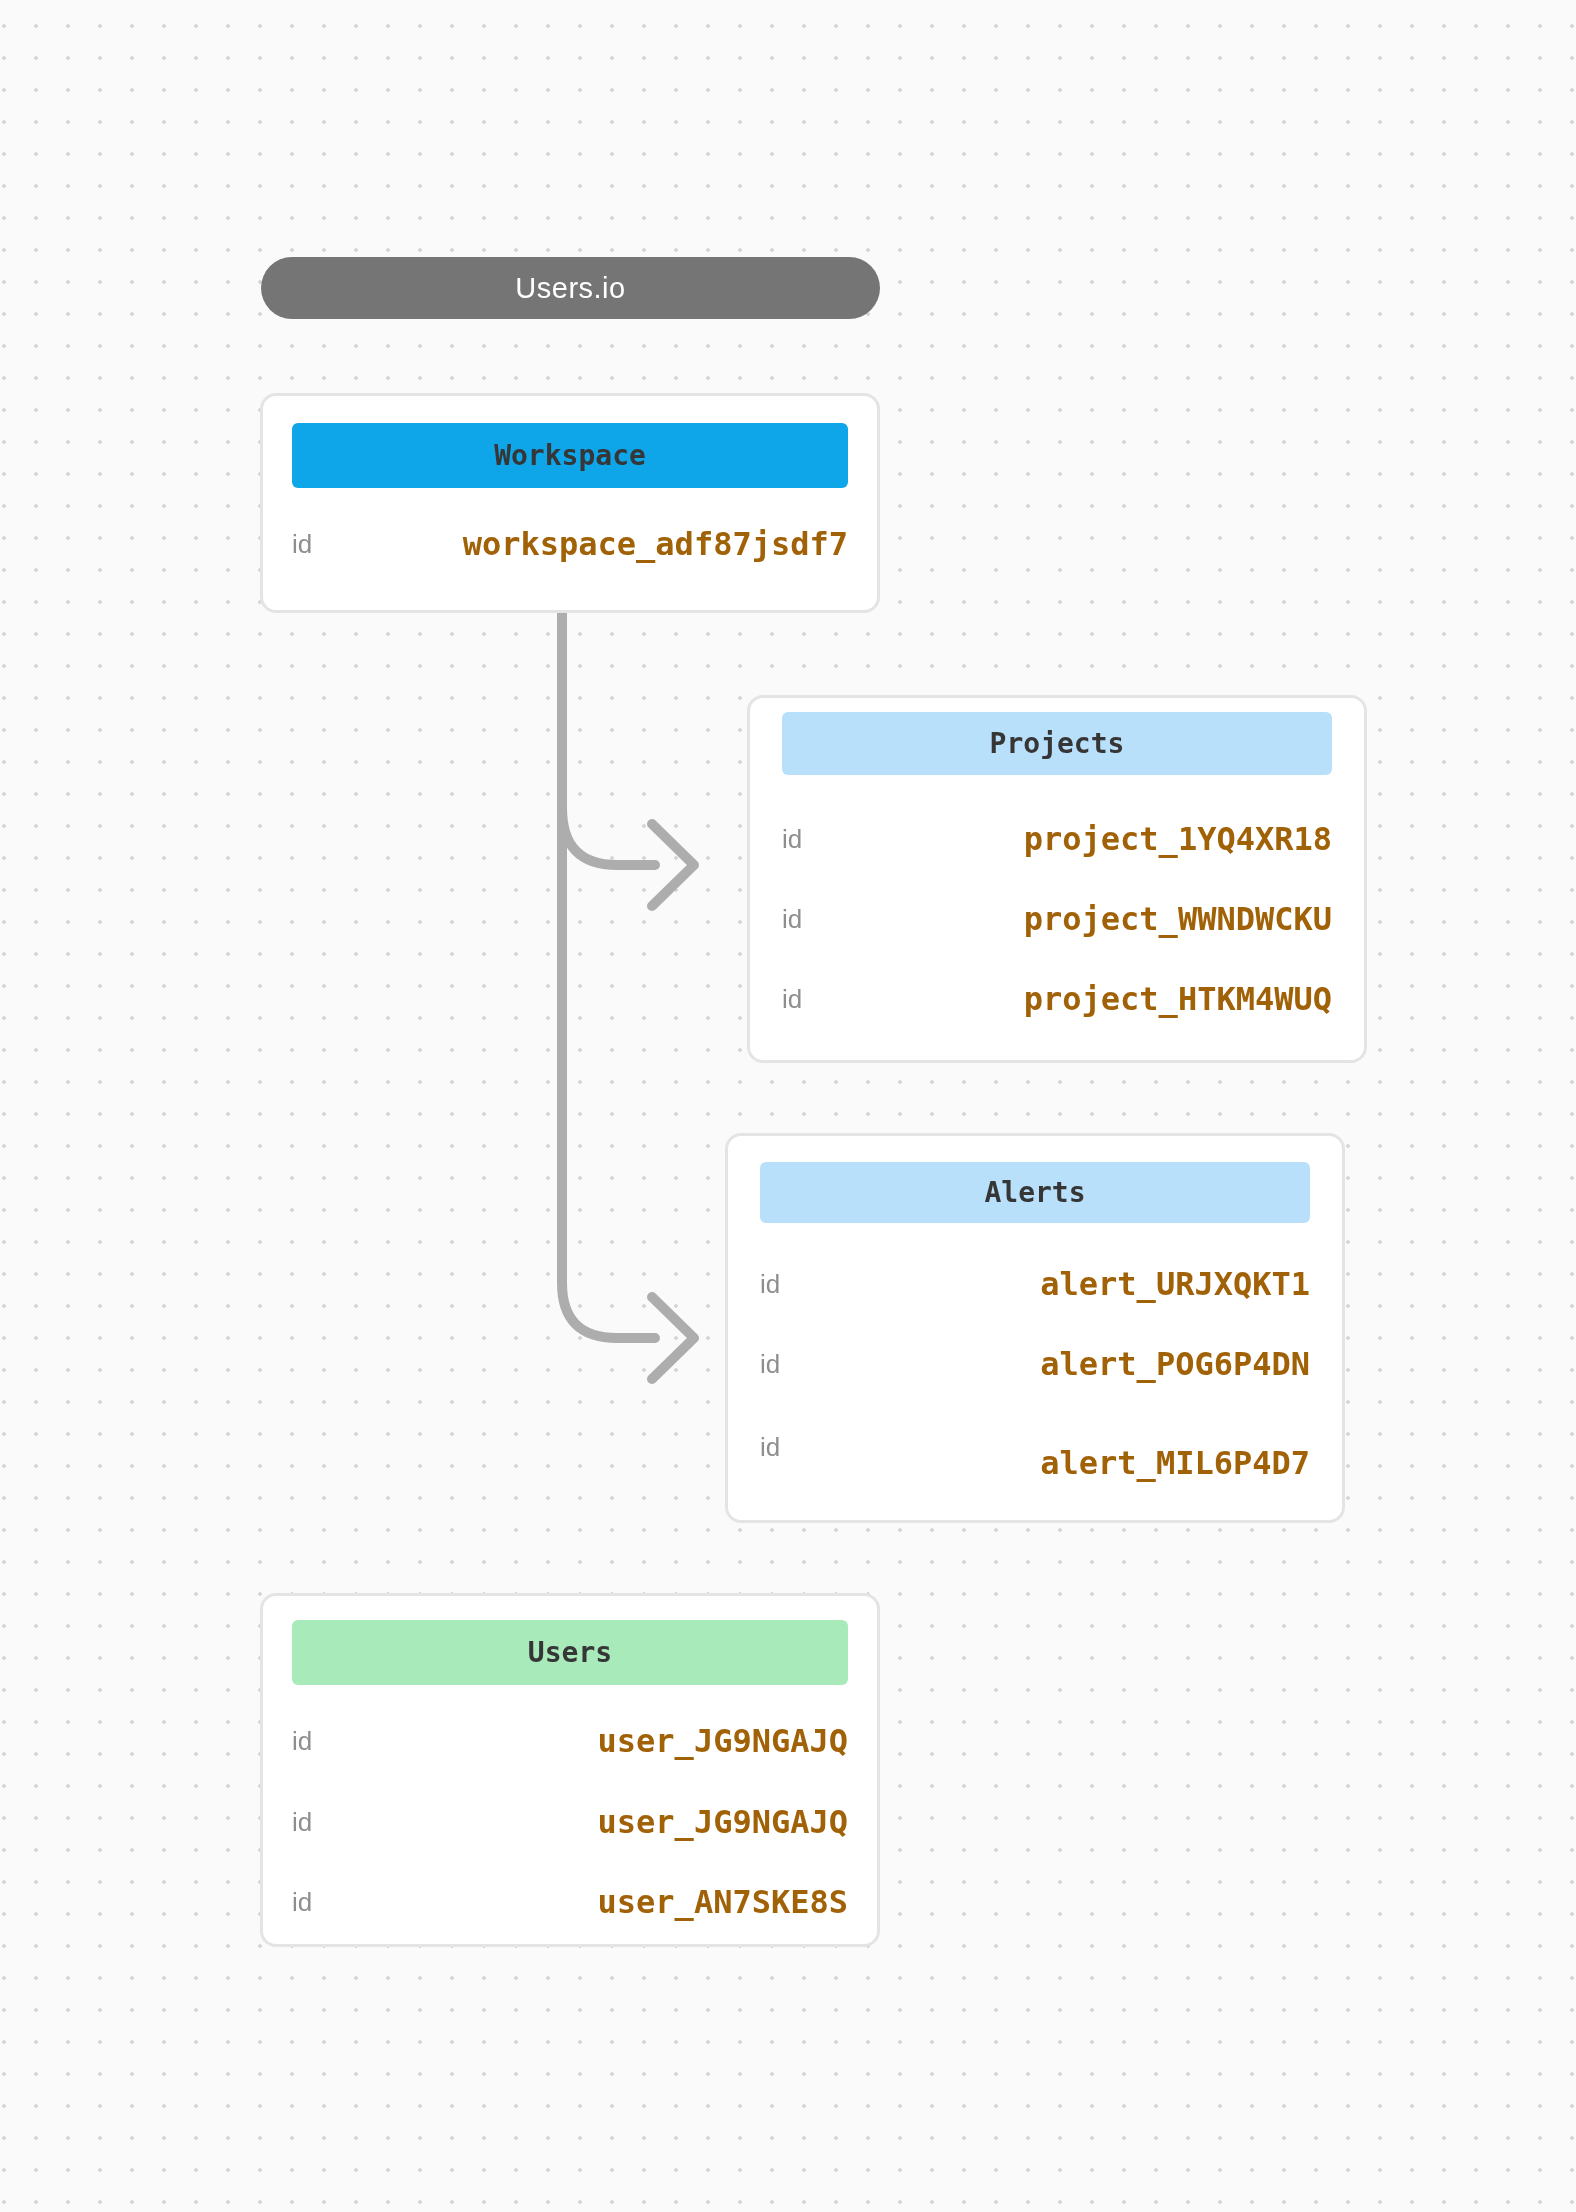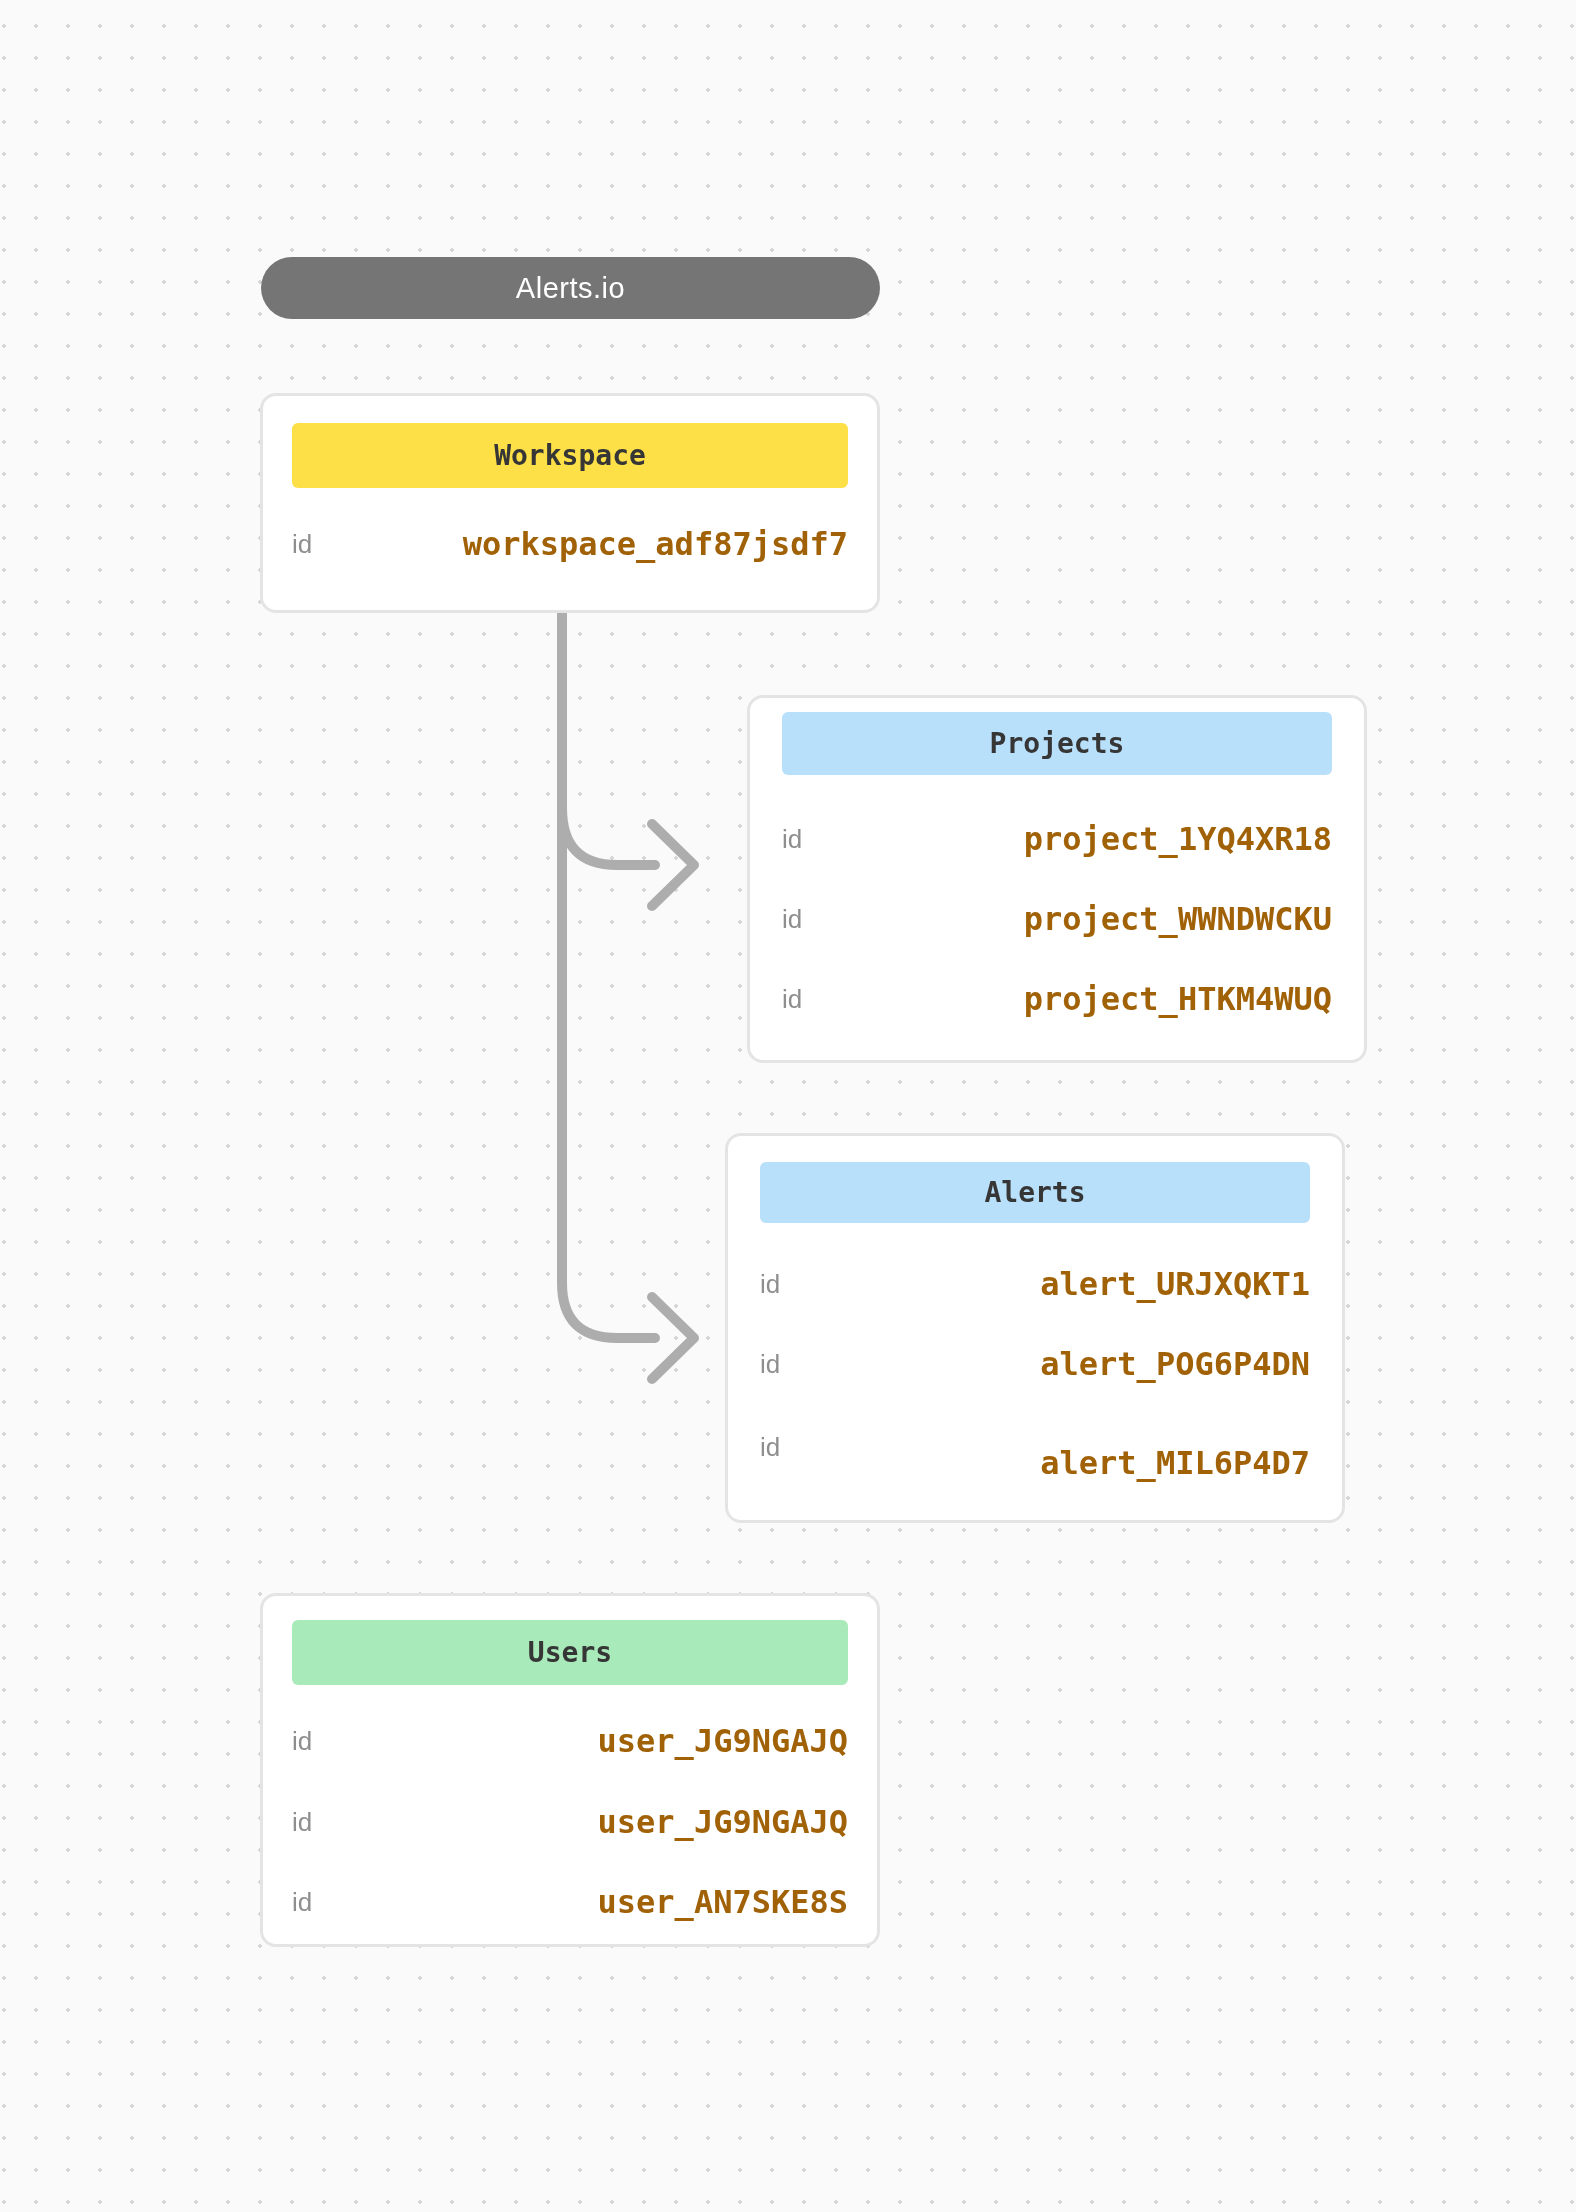--- a/index.html
+++ b/index.html
@@ -42,21 +42,21 @@
     font-family:Liberation Sans, sans-serif;
     font-size:26px;color:#8e8e8e;line-height:1;
   }
   .row-value{
     font-family:"DejaVu Sans Mono","Liberation Mono",monospace;
     font-weight:600;font-size:32px;color:#a16207;line-height:1;white-space:pre;
   }
   .row-value.offset-down{transform:translateY(16px);}
   
   .node-workspace{left:260px;top:393px;width:620px;height:220px;}
-  .node-workspace .node-header{left:29px;top:27px;width:556px;height:65px;background:#fde047;}
+  .node-workspace .node-header{left:29px;top:27px;width:556px;height:65px;background:#0ea5e9;}
   .node-workspace .row-0{left:29px;top:125px;width:556px;}
   
   .node-projects{left:705px;top:695px;width:620px;height:368px;margin-left:42px;}
   .node-projects .node-header{left:32px;top:14px;width:550px;height:63px;background:#b9e0fa;}
   .node-projects .row-0{left:32px;top:118px;width:550px;}
   .node-projects .row-1{left:32px;top:198px;width:550px;}
   .node-projects .row-2{left:32px;top:278px;width:550px;}
   
   .node-alerts{left:705px;top:1133px;width:620px;height:390px;margin-left:20px;}
   .node-alerts .node-header{left:32px;top:26px;width:550px;height:61px;background:#b9e0fa;}
@@ -78,21 +78,21 @@
 <div class="canvas">
 
   <svg class="edges" width="1576" height="2212" viewBox="0 0 1576 2212">
     <path class="edge" d="M562 608 L562 1283 Q562 1338 617 1338 L655 1338"></path>
     <path class="edge" d="M652 1297 L694 1338 L652 1379"></path>
     <path class="edge" d="M562 808 Q562 865 617 865 L655 865"></path>
     <path class="edge" d="M652 824 L694 865 L652 906"></path>
   </svg>
 
   <div class="pill">
-    <span class="pill-label">Alerts.io</span>
+    <span class="pill-label">Users.io</span>
   </div>
 
   <div class="node node-workspace">
     <div class="node-header">Workspace</div>
     <div class="row row-0">
       <span class="row-label">id</span>
       <span class="row-value">workspace_adf87jsdf7</span>
     </div>
   </div>
 

